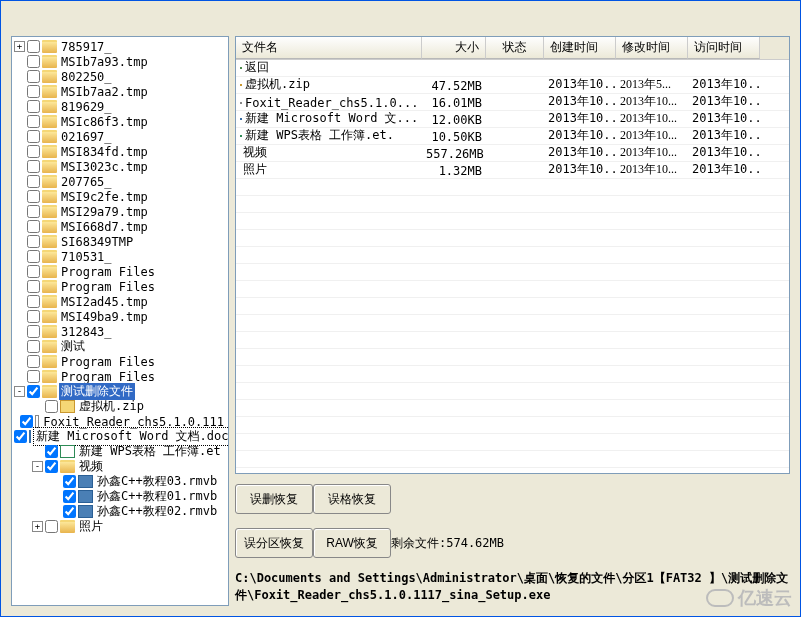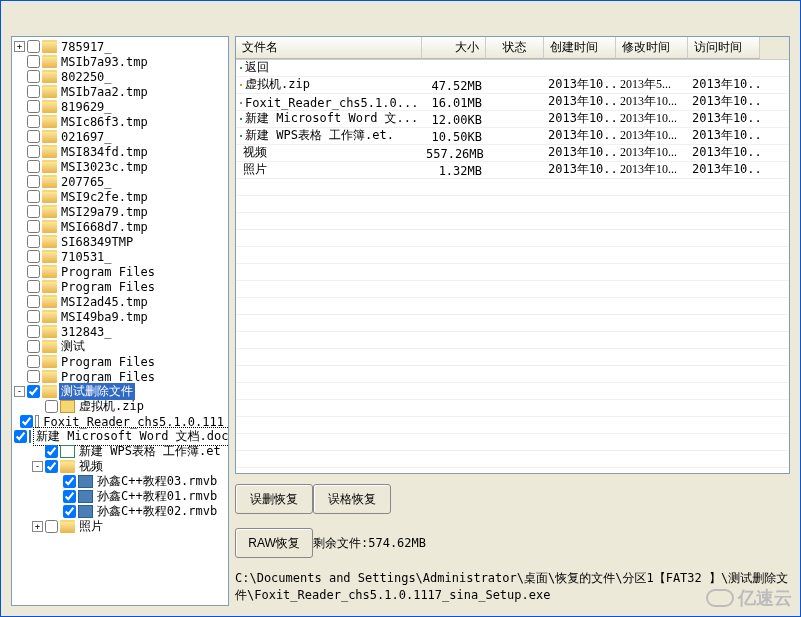--- a/index.html
+++ b/index.html
@@ -33,21 +33,21 @@
 .folder-icon { background: linear-gradient(to bottom,#FCE79A,#E8B44D); border-radius:1px; border-top:2px solid #F5D776;}
 .file-icon { background:#fff; border:1px solid #888; }
 .zip-icon { background:#F5D776; border:1px solid #C9972F;}
 .word-icon { background:#fff; border:1px solid #3A6EA5;}
 .et-icon { background:#fff; border:1px solid #2E8B57;}
 .video-icon { background:#4A7FB5; border:1px solid #2A5F95;}
 .up-icon { background:#6DB56D; border:1px solid #4A8A4A;}
 .buttonrow { display:flex; align-items:center; padding:4px 0;}
 .btn { width:78px; height:30px; background:#ECE9D8; border:1px solid #888; border-radius:3px; box-shadow:inset 1px 1px 0 #fff; font-size:12px; cursor:pointer; }
 .statustext { font-size:12px; }
-.pathline { font-size:12px; font-family:monospace; padding:2px 0; }
+.pathline { font-size:12px; font-family:monospace; padding:2px 0;font-weight:bold; }
 .watermark { position:absolute; right:8px; bottom:6px; color:#bcbcbc; font-size:18px; font-weight:bold; display:flex; align-items:center; gap:4px; }
 .watermark .cloud { width:28px; height:18px; border:2px solid #bcbcbc; border-radius:10px; position:relative;}
 .c-name{width:186px;} .c-size{width:64px; text-align:right;} .c-status{width:58px; text-align:center;} .c-ctime{width:72px;} .c-mtime{width:72px;font-family:Liberation Serif, serif;} .c-atime{width:72px;}
 </style>
 </head>
 <body>
 
 <div class="window">
 
   <div class="content">
@@ -391,20 +391,21 @@
             <div class="lvrow"></div>
             <div class="lvrow"></div>
           </div>
       </div>
 
       <div class="buttonrow">
         <button class="btn">误删恢复</button>
         <button class="btn">误格恢复</button>
       </div>
       <div class="buttonrow">
+        <button class="btn">误分区恢复</button>
         <button class="btn">RAW恢复</button>
         <span class="statustext">剩余文件:574.62MB</span>
       </div>
       <div class="pathline">C:\Documents and Settings\Administrator\桌面\恢复的文件\分区1【FAT32 】\测试删除文件\Foxit_Reader_chs5.1.0.1117_sina_Setup.exe</div>
     </div>
   </div>
 
   <div class="watermark">
     <span class="cloud"></span>
     <span>亿速云</span>

